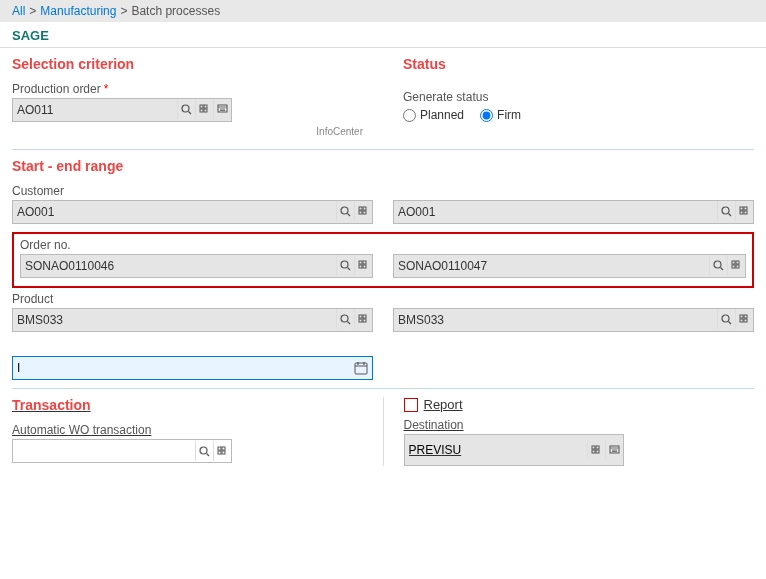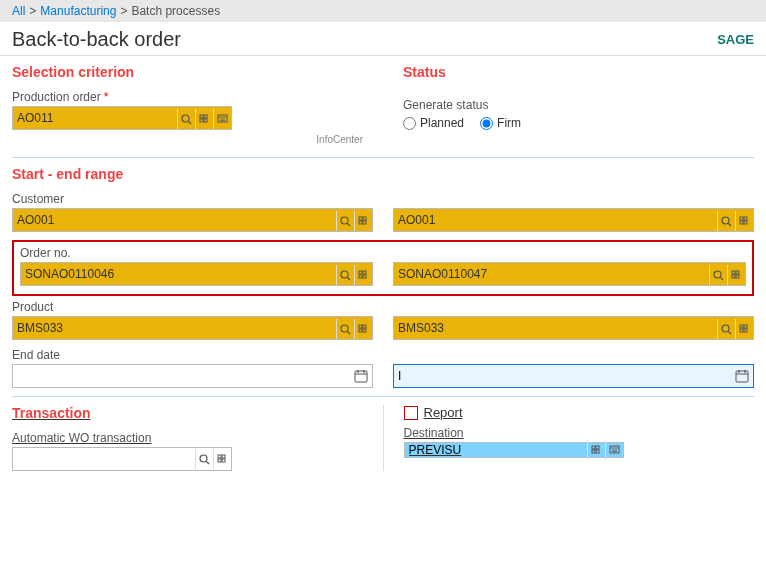--- a/index.html
+++ b/index.html
@@ -84,23 +84,23 @@
       gap: 3px;
     }
     .required-star {
       color: #e00;
       font-size: 12px;
     }
 
     
     .input-group {
       display: flex;
-      align-items: flex-end;
+      align-items: flex-start;
       border: 1px solid #bbb;
-      background: #eab308;
+      background: #e5e5e5;
       height: 24px;
       margin-bottom: 4px;
       width: 200px;
     }
     .input-group input {
       border: none;
       outline: none;
       font-size: 12px;
       padding: 0 4px;
       flex: 1;
@@ -237,22 +237,22 @@
       padding: 0 4px;
       flex: 1;
       height: 100%;
       background: transparent;
     }
 
     .destination-input {
       display: flex;
       align-items: center;
       border: 1px solid #bbb;
-      background: #7dd3fc;
-      height: 16px;
+      background: #e5e5e5;
+      height: 32px;
       width: 200px;
     }
     .destination-input input {
       border: none;
       outline: none;
       font-size: 12px;
       padding: 0 4px;
       flex: 1;
       height: 100%;
       background: transparent;
@@ -269,21 +269,20 @@
 
 <div class="breadcrumb">
   <a>All</a>
   <span>&gt;</span>
   <a>Manufacturing</a>
   <span>&gt;</span>
   <span>Batch processes</span>
 </div>
 
 <div class="page-header">
-  <h1 class="page-title">Back-to-back order</h1>
   <span class="sage-label">SAGE</span>
 </div>
 
 <div class="main-content">
 
   <div class="top-sections">
 
     <div class="section-left">
       <div class="section-title">Selection criterion</div>
 
@@ -464,34 +463,20 @@
                 <rect x="5" y="1" width="3" height="3" fill="none" stroke="#555" stroke-width="1"></rect>
                 <rect x="1" y="5" width="3" height="3" fill="none" stroke="#555" stroke-width="1"></rect>
                 <rect x="5" y="5" width="3" height="3" fill="none" stroke="#555" stroke-width="1"></rect>
               </svg>
           </div>
         </div>
       </div>
     </div>
 
     <div style="display:grid; grid-template-columns:1fr 1fr; gap:4px 20px; margin-bottom:4px;">
-      <div>
-        <div class="field-label">End date</div>
-        <div class="date-input-group" style="width:100%;">
-          <input type="text" value="" style="">
-          <div class="cal-icon">
-            <svg width="14" height="14" viewBox="0 0 14 14">
-                <rect x="1" y="2" width="12" height="11" rx="1" fill="none" stroke="#555" stroke-width="1"></rect>
-                <line x1="1" y1="5" x2="13" y2="5" stroke="#555" stroke-width="1"></line>
-                <line x1="4" y1="1" x2="4" y2="4" stroke="#555" stroke-width="1.2"></line>
-                <line x1="10" y1="1" x2="10" y2="4" stroke="#555" stroke-width="1.2"></line>
-              </svg>
-          </div>
-        </div>
-      </div>
       <div>
         <div class="field-label" style="visibility:hidden;">End date</div>
         <div class="date-input-group active-input" style="width:100%;">
           <input type="text" value="I" style="background: transparent;">
           <div class="cal-icon">
             <svg width="14" height="14" viewBox="0 0 14 14">
                 <rect x="1" y="2" width="12" height="11" rx="1" fill="none" stroke="#555" stroke-width="1"></rect>
                 <line x1="1" y1="5" x2="13" y2="5" stroke="#555" stroke-width="1"></line>
                 <line x1="4" y1="1" x2="4" y2="4" stroke="#555" stroke-width="1.2"></line>
                 <line x1="10" y1="1" x2="10" y2="4" stroke="#555" stroke-width="1.2"></line>

